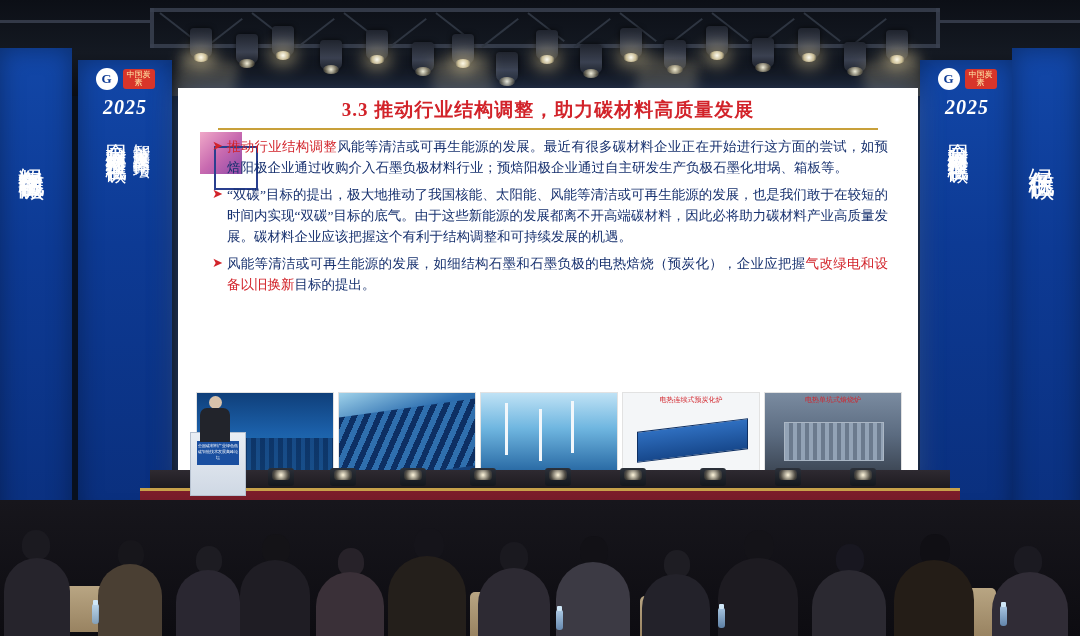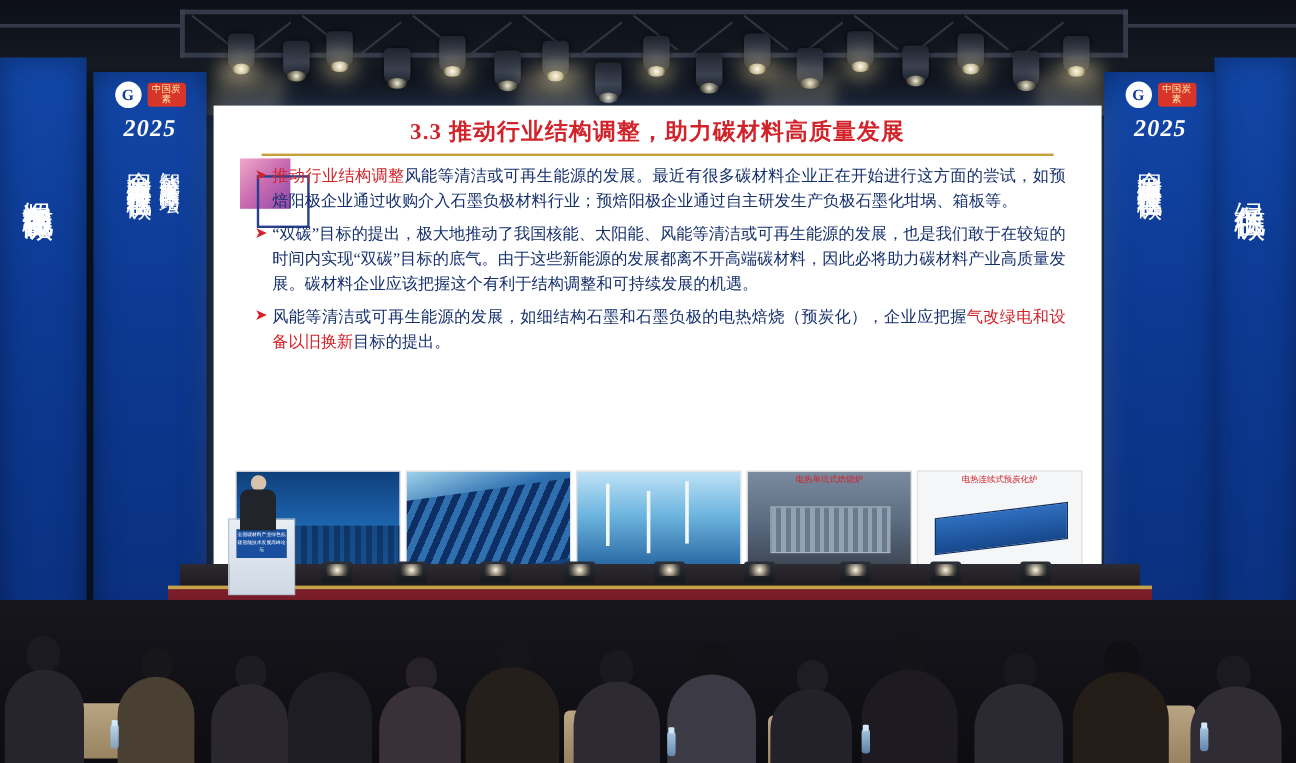--- a/index.html
+++ b/index.html
@@ -499,25 +499,25 @@
     <div class="photo-strip">
       <div class="photo ph-city">
         <div class="photo-caption"></div>
       </div>
       <div class="photo ph-solar">
         <div class="photo-caption"></div>
       </div>
       <div class="photo ph-wind">
         <div class="photo-caption"></div>
       </div>
+      <div class="photo ph-oven">
+        <div class="photo-caption">电热连续式预炭化炉</div>
+      </div>
       <div class="photo ph-furnace">
         <div class="photo-caption">电热单坑式焙烧炉</div>
-      </div>
-      <div class="photo ph-oven">
-        <div class="photo-caption">电热连续式预炭化炉</div>
       </div>
     </div>
   </div>
 
   <div class="stage-floor"></div>
   <div class="stage-front"></div>
 
   <div class="stage-light" style="left:268px;"></div>
   <div class="stage-light" style="left:330px;"></div>
   <div class="stage-light" style="left:400px;"></div>

